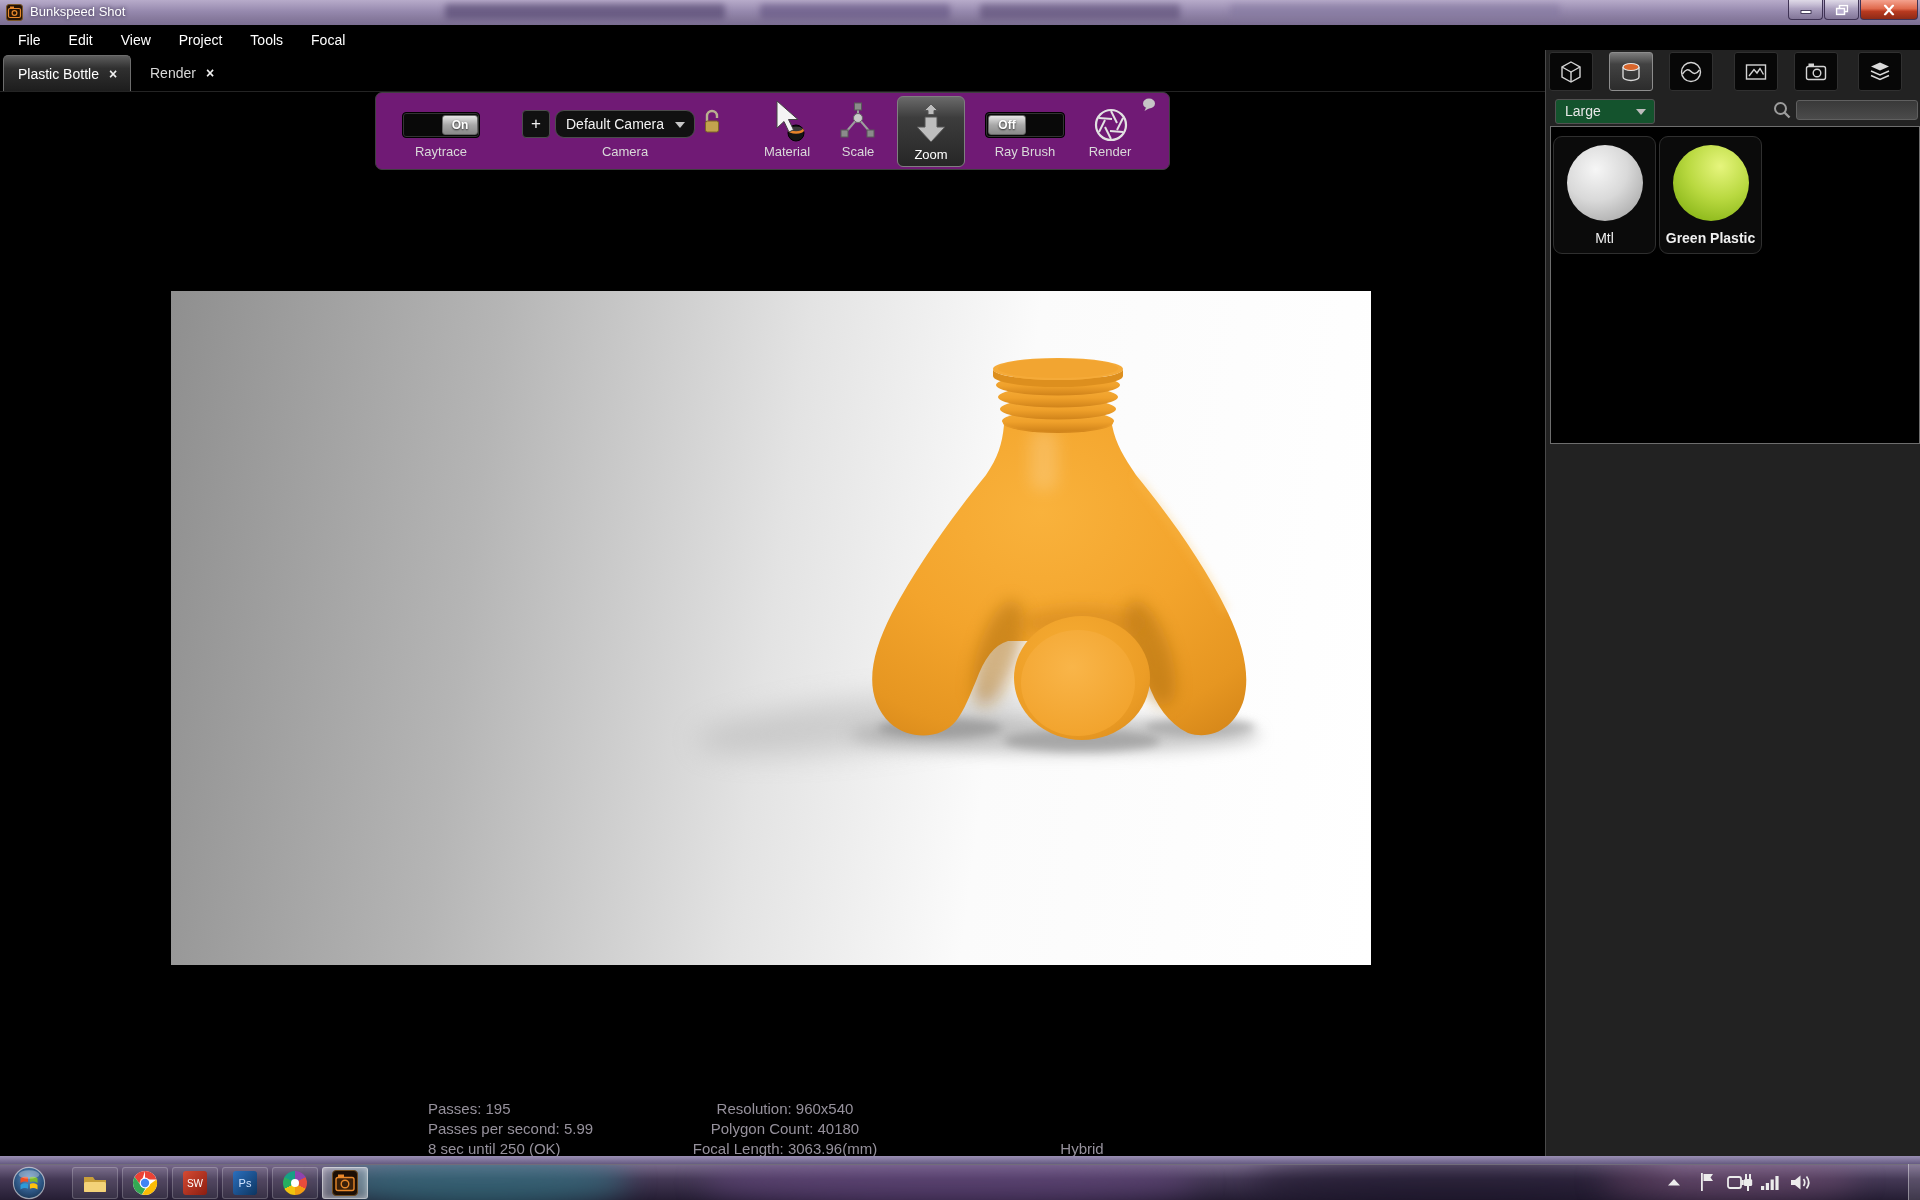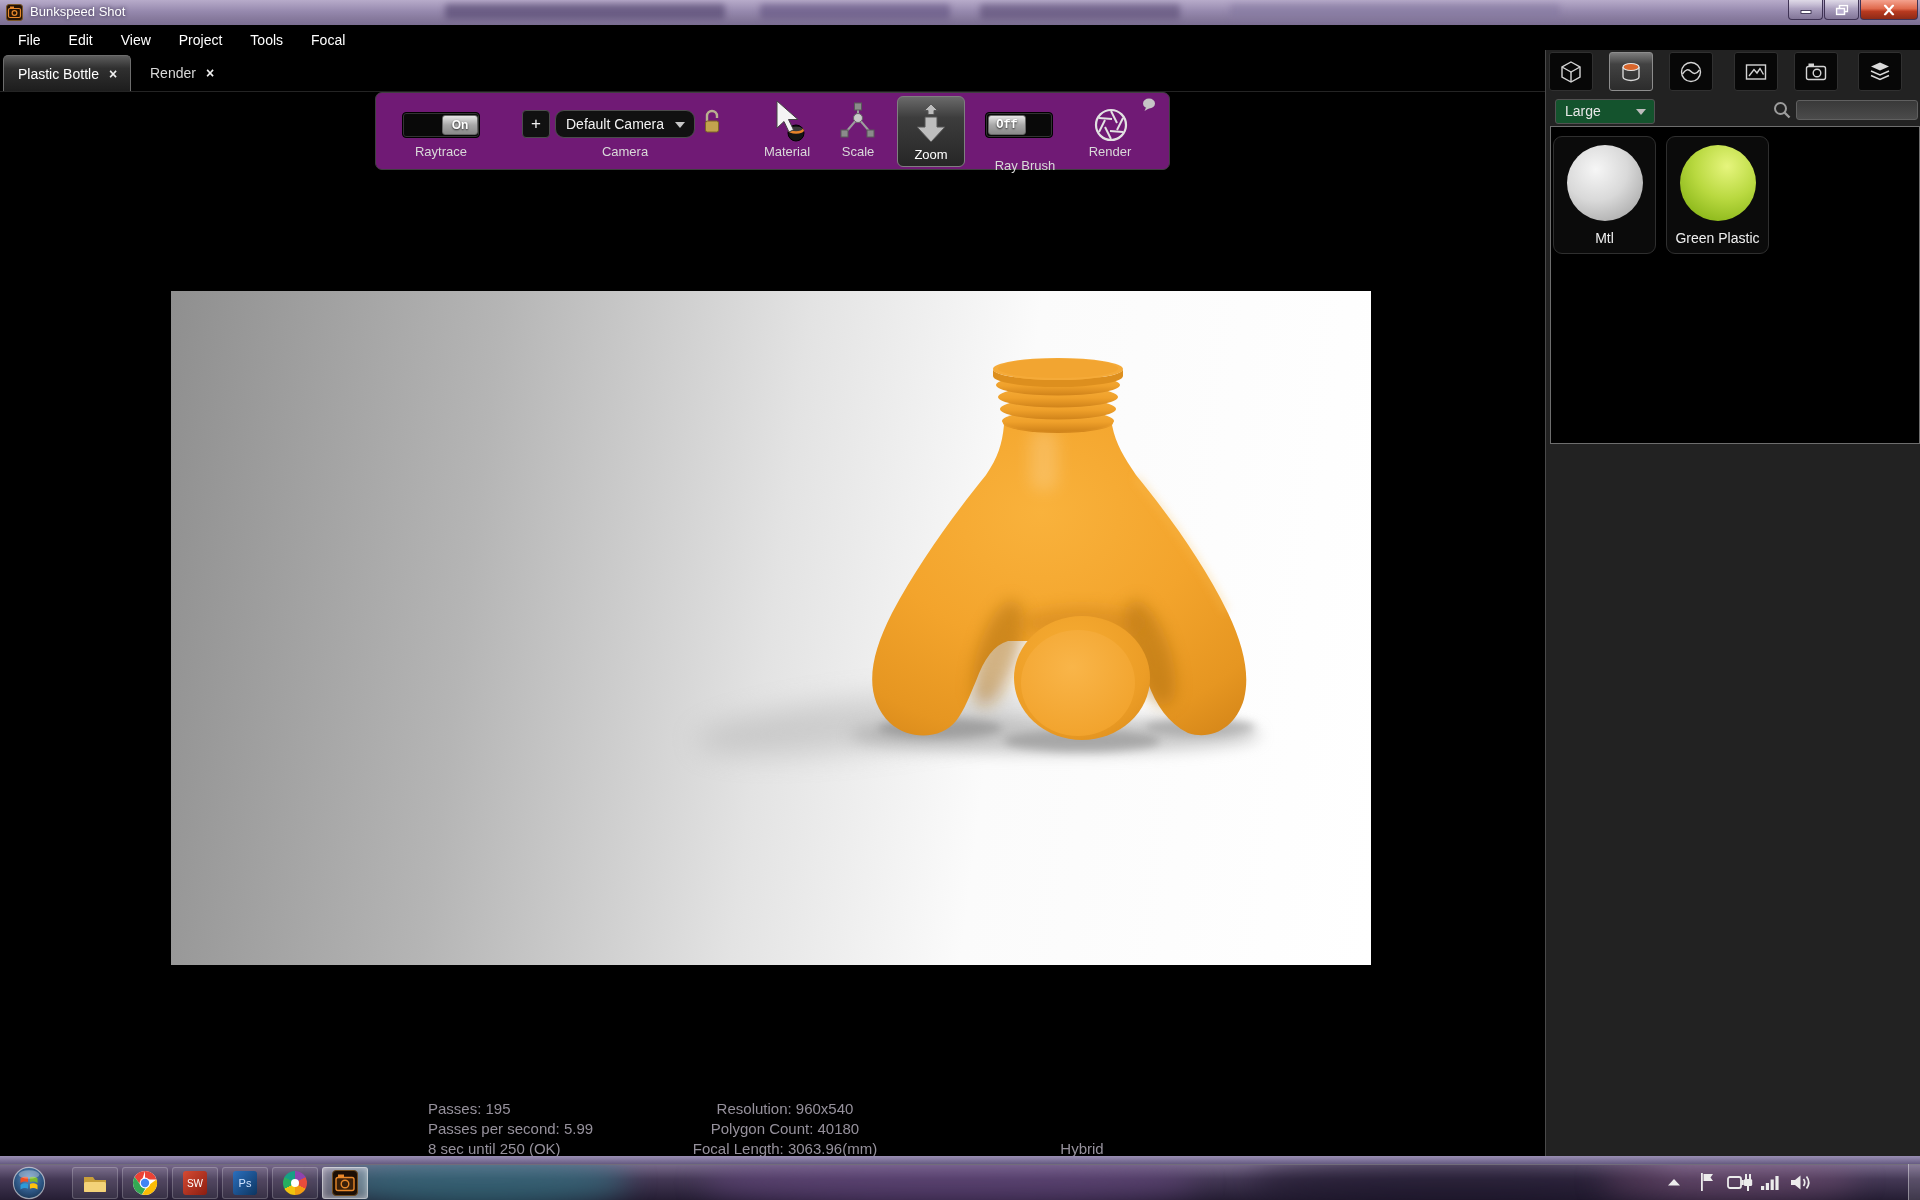--- a/index.html
+++ b/index.html
@@ -187,24 +187,24 @@
   <div class="tb-label" style="left:462px;width:40px;">Scale</div>
 
   <div id="zoom-button">
     <svg class="abs" style="left:12px;top:6px;" width="42" height="40" viewBox="0 0 42 40">
       <path d="M21,1 L14.5,7.5 L18,7.5 L18,11.5 L24,11.5 L24,7.5 L27.5,7.5 Z" fill="#bdbdbd" stroke="#555"></path>
       <path d="M21,39 L7,24 L15,24 L15,14 L27,14 L27,24 L35,24 Z" fill="#bdbdbd" stroke="#555"></path>
     </svg>
     <div class="tb-label">Zoom</div>
   </div>
 
-  <div class="toggle" style="left:609px;width:68px;font-family:Liberation Mono, monospace;">
+  <div class="toggle" style="left:609px;width:80px;">
     <div class="thumb" style="left:2px;width:38px;">Off</div>
   </div>
-  <div class="tb-label" style="left:601px;width:96px;margin-top:14px;">Ray Brush</div>
+  <div class="tb-label" style="left:601px;width:96px;">Ray Brush</div>
 
   <svg class="abs" style="left:716px;top:13px;" width="38" height="38" viewBox="0 0 38 38">
     <circle cx="19" cy="19" r="15" fill="none" stroke="#e2e2e2" stroke-width="2.2"></circle>
     <g stroke="#e2e2e2" stroke-width="2">
       <line x1="19" y1="5" x2="25" y2="17"></line>
         <line x1="31" y1="12" x2="25" y2="24"></line>
         <line x1="31" y1="26" x2="18" y2="25"></line>
       <line x1="19" y1="33" x2="13" y2="21"></line>
         <line x1="7" y1="26" x2="13" y2="14"></line>
         <line x1="7" y1="12" x2="20" y2="13"></line>
@@ -348,21 +348,21 @@
     <circle cx="7.5" cy="7.5" r="5.5" fill="none" stroke="#9c9c9c" stroke-width="2"></circle>
     <line x1="11.5" y1="11.5" x2="16.5" y2="16.5" stroke="#9c9c9c" stroke-width="2.4"></line>
   </svg>
   <input id="search-input" type="text" value="" style="">
 
   <div id="library-box">
     <div class="mat-card" style="left:2px;">
       <div class="mat-sphere sphere-gray"></div>
       <div class="mat-name">Mtl</div>
     </div>
-    <div class="mat-card" style="left:115px;">
+    <div class="mat-card" style="left:108px;font-weight:bold;">
       <div class="mat-sphere sphere-green"></div>
       <div class="mat-name">Green Plastic</div>
     </div>
   </div>
 </div>
 
 <div id="win-bottom" class="abs"></div>
 
 <div id="taskbar" class="abs">
   <div class="tb-blob" style="left:330px;top:-14px;width:300px;height:60px;background:rgba(45,130,140,.55);"></div>

